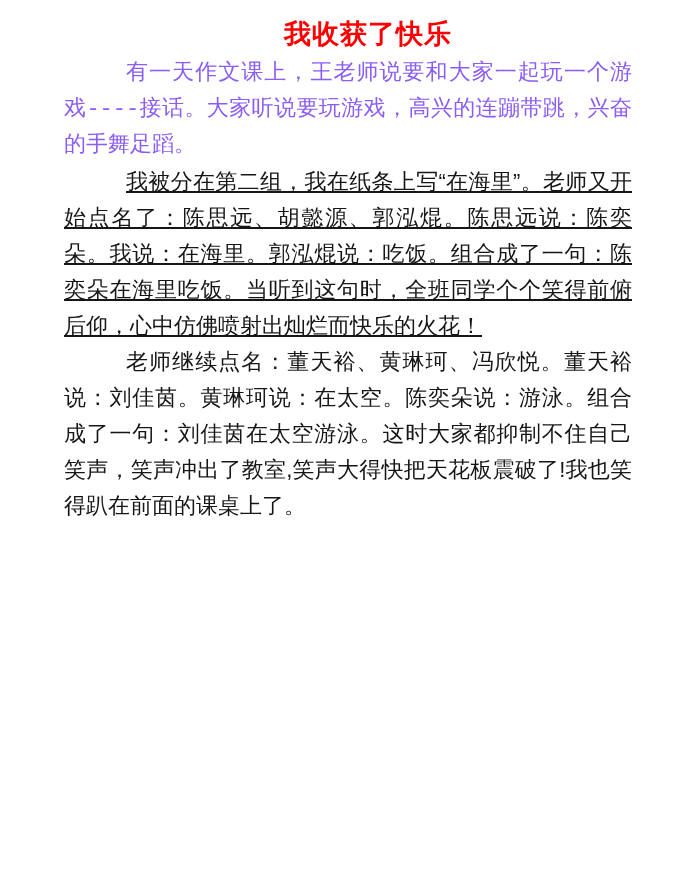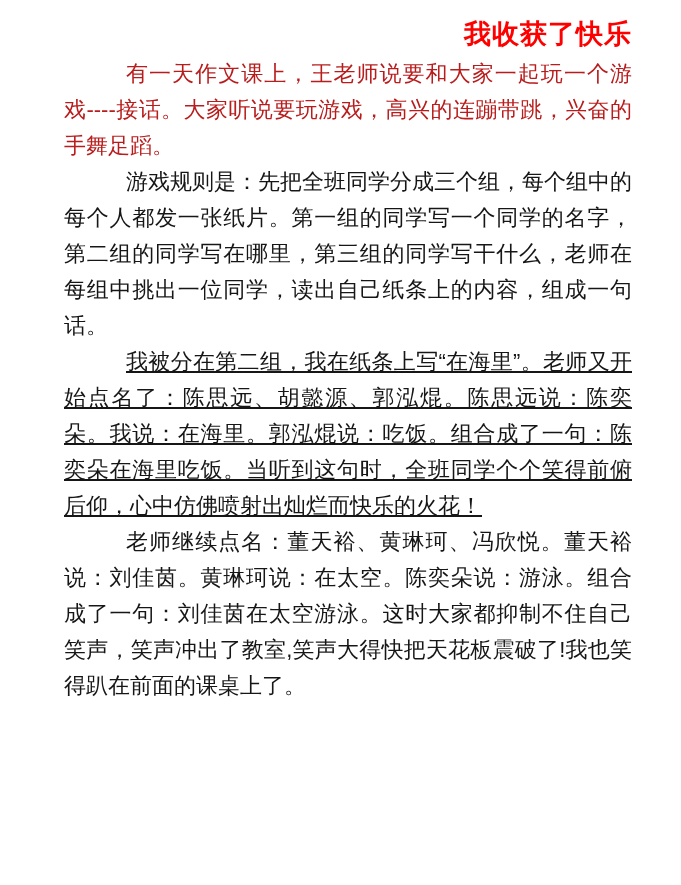--- a/index.html
+++ b/index.html
@@ -14,21 +14,21 @@
     margin: 0 auto;
     background: #ffffff;
     box-sizing: border-box;
     padding: 12px 49px 0 64px;
     overflow: hidden;
     font-family: "Liberation Sans", sans-serif;
   }
   .doc-title {
     margin: 0 0 0 0;
     padding: 0 0 0 40px;      
-    text-align: right;
+    text-align: center;
     font-size: 27px;
     font-weight: bold;
     line-height: 44px;
     letter-spacing: 1px;
     color: #fe0000;
     font-family: "Liberation Sans", sans-serif;
   }
   .doc-body {
     margin: 0;
     padding: 0;
@@ -46,18 +46,17 @@
     overflow-wrap: anywhere;
     font-family: "Liberation Sans", sans-serif;
   }
 </style>
 </head>
 <body>
 
 <div class="page" style="background: rgb(255, 255, 255);">
   <h1 class="doc-title" style="color: rgb(254, 0, 0);">我收获了快乐</h1>
   <div class="doc-body">
-    <p class="para" style="color: #b91c1c;">有一天作文课上，王老师说要和大家一起玩一个游戏----接话。大家听说要玩游戏，高兴的连蹦带跳，兴奋的手舞足蹈。</p>
-    <p class="para" style="color: rgb(22, 22, 22);">游戏规则是：先把全班同学分成三个组，每个组中的每个人都发一张纸片。第一组的同学写一个同学的名字，第二组的同学写在哪里，第三组的同学写干什么，老师在每组中挑出一位同学，读出自己纸条上的内容，组成一句话。</p>
+    <p class="para" style="color: #8b5cf6; font-family: Liberation Mono, monospace;">有一天作文课上，王老师说要和大家一起玩一个游戏----接话。大家听说要玩游戏，高兴的连蹦带跳，兴奋的手舞足蹈。</p>
     <p class="para" style="color: rgb(22, 22, 22); text-decoration: underline;">我被分在第二组，我在纸条上写“在海里”。老师又开始点名了：陈思远、胡懿源、郭泓焜。陈思远说：陈奕朵。我说：在海里。郭泓焜说：吃饭。组合成了一句：陈奕朵在海里吃饭。当听到这句时，全班同学个个笑得前俯后仰，心中仿佛喷射出灿烂而快乐的火花！</p>
     <p class="para" style="color: rgb(22, 22, 22);">老师继续点名：董天裕、黄琳珂、冯欣悦。董天裕说：刘佳茵。黄琳珂说：在太空。陈奕朵说：游泳。组合成了一句：刘佳茵在太空游泳。这时大家都抑制不住自己笑声，笑声冲出了教室,笑声大得快把天花板震破了!我也笑得趴在前面的课桌上了。</p>
   </div>
 </div>
 
 </body></html>

